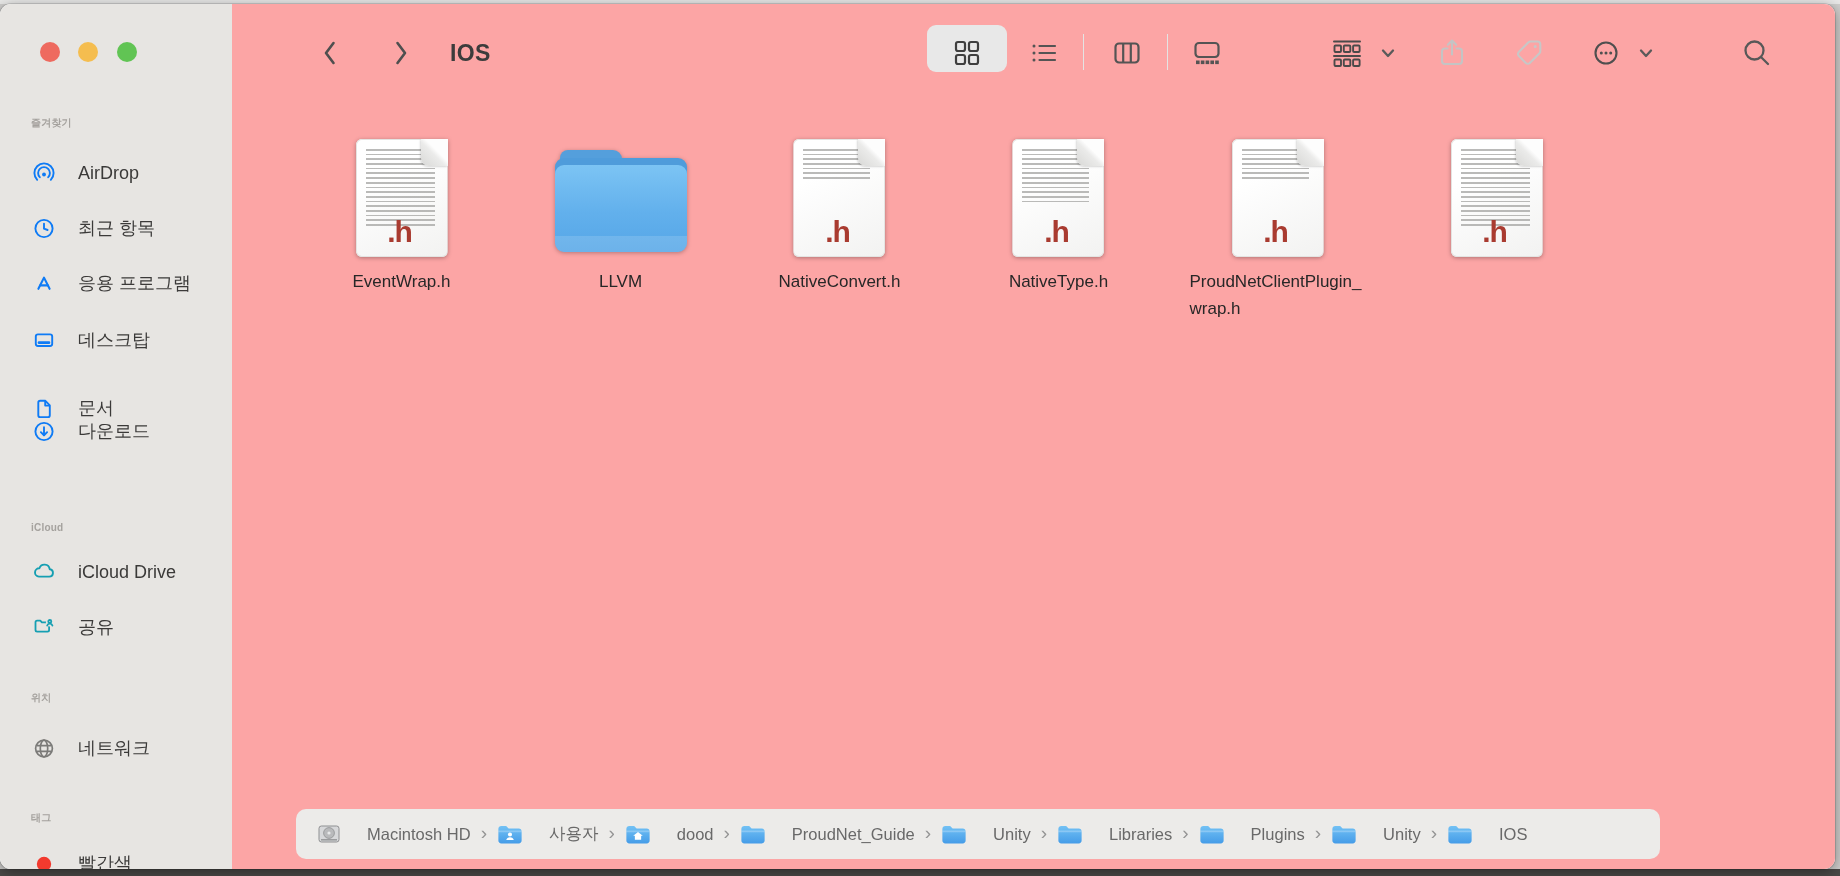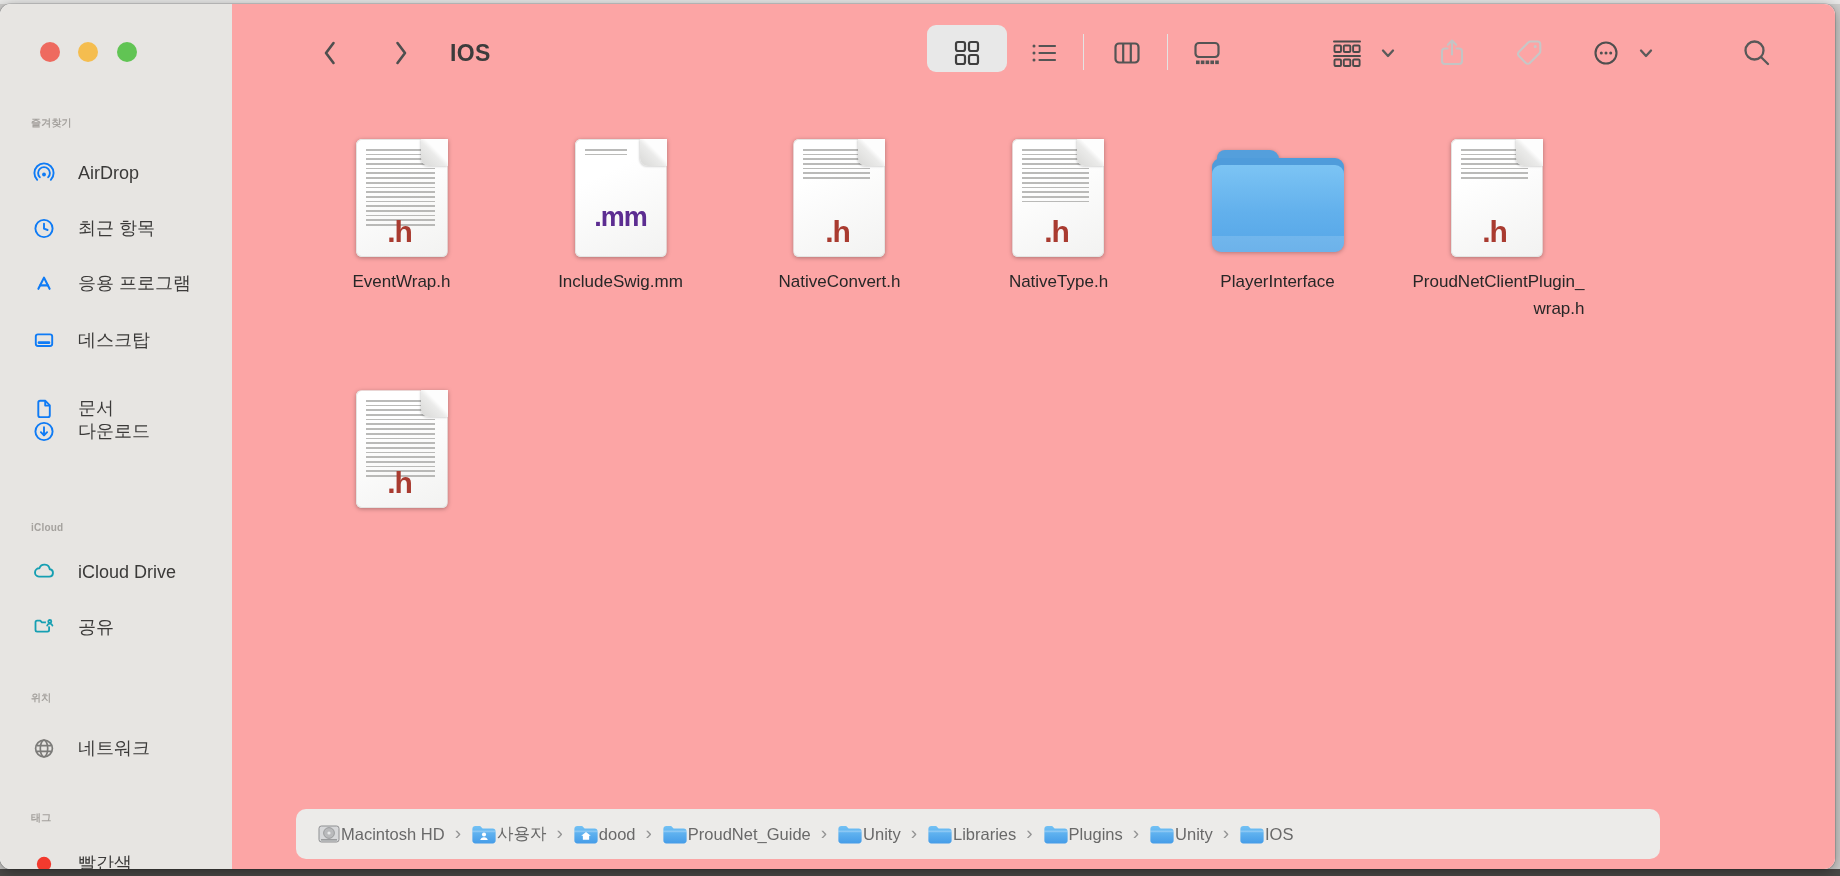--- a/index.html
+++ b/index.html
@@ -27,21 +27,21 @@
   
   .main{position:absolute;left:232px;top:0;right:0;bottom:0;background:#fca5a5}
   .navbtn,.tbicon{position:absolute;transform:translate(-50%,-50%);top:49px;display:flex;align-items:center;justify-content:center}
   .title{position:absolute;left:218px;top:36px;font-size:23px;font-weight:700;color:#3c3c3c;letter-spacing:.3px}
   .viewpill{position:absolute;left:695px;top:21px;width:80px;height:47px;background:#e8e8e8;border-radius:9px}
   .vsep{position:absolute;top:30px;width:1px;height:36px;background:#e4e4e4}
   
   .files{position:absolute;left:60px;top:129px;width:1330px;display:grid;grid-template-columns:repeat(6,219px);row-gap:62px;justify-items:center}
   .file{display:flex;flex-direction:column;align-items:center}
   .iconbox{height:124px;display:flex;align-items:flex-end;justify-content:center}
-  .filename{margin-top:11px;font-size:17px;color:#272727;text-align:right;max-width:176px;line-height:1.6;word-break:break-all}
+  .filename{margin-top:11px;font-size:17px;color:#272727;text-align:left;max-width:176px;line-height:1.6;word-break:break-all}
   .doc{position:relative;width:92px;height:118px;filter:drop-shadow(0 1.5px 2px rgba(0,0,0,.3))}
   .doc .page{position:absolute;inset:0;border-radius:6px;background:linear-gradient(155deg,#ffffff 30%,#f2f2f1);
     box-shadow:inset 0 0 0 1px #e4e4e2;clip-path:polygon(0 0,65px 0,92px 27px,92px 118px,0 118px)}
   .doc .fold{position:absolute;top:0;right:0;width:27px;height:27px;border-radius:0 0 0 8px;
     background:linear-gradient(to bottom left,#fdfdfd 42%,#ebebea 55%,#d8d8d6);box-shadow:-1px 1px 2px rgba(0,0,0,.15)}
   .codelines{position:absolute;left:10px;right:15px;top:10px;opacity:.8;
     background:repeating-linear-gradient(to bottom,#a9a9a7 0 1.6px,transparent 1.6px 4.7px)}
   .lines-tall{height:80px;right:13px}
   .lines-mid{height:54px}
   .lines-short{height:30px}
@@ -51,21 +51,21 @@
   .ext-mm{color:#5c2d91;font-size:27px;bottom:24px;right:0}
   .bigfolder{position:relative;width:132px;height:102px;margin-bottom:5px;filter:drop-shadow(0 1.5px 2px rgba(0,0,0,.28))}
   .bigfolder .tab{position:absolute;top:0;left:5px;width:62px;height:24px;border-radius:8px 9px 0 0;background:#549fdc}
   .bigfolder .back{position:absolute;top:8px;left:0;right:0;height:30px;border-radius:9px;background:#4f9cdb}
   .bigfolder .body{position:absolute;top:15px;left:0;right:0;bottom:0;border-radius:9px;
     background:linear-gradient(#7cc4f4 0%,#62b0ec 55%,#55a6e7 100%)}
   .bigfolder .body::after{content:"";position:absolute;left:0;right:0;bottom:0;height:16px;border-radius:0 0 9px 9px;background:rgba(255,255,255,.14)}
   
   .pathbar{position:absolute;left:64px;top:805px;width:1364px;height:50px;background:#ecebe9;border-radius:10px;
     display:flex;align-items:center;padding-left:21px;box-sizing:border-box}
-  .seg{display:flex;align-items:center;gap:0;cursor:default}
+  .seg{display:flex;align-items:center;gap:26px;cursor:default}
   .seg .plabel{font-size:16.5px;color:#696969;white-space:nowrap}
   .pchev{font-size:19px;color:#949494;margin:0 10px 2px 10px}
   svg{display:block}
 </style>
 </head>
 <body>
 
 <svg width="0" height="0" style="position:absolute">
   <defs>
     <linearGradient id="gradFolder" x1="0" y1="0" x2="0" y2="1">
@@ -317,32 +317,31 @@
           <div class="doc">
             <div class="page"></div>
               <div class="codelines lines-tall"></div>
             <div class="ext ext-h">.h</div>
             <div class="fold"></div>
           </div>
         </div>
         <div class="filename">EventWrap.h</div>
       </div>
 
-      <div class="file">
-        <div class="iconbox">
-          <div class="doc">
-            <div class="page"></div>
-              <div class="codelines lines-tiny"></div>
-            <div class="ext ext-mm">.mm</div>
-            <div class="fold"></div>
-          </div>
-        </div>
-        <div class="filename">IncludeSwig.mm</div>
-      </div>
-
+
+      <div class="file">
+        <div class="iconbox">
+          <div class="bigfolder">
+            <div class="tab"></div>
+              <div class="back"></div>
+              <div class="body"></div>
+          </div>
+        </div>
+        <div class="filename">LLVM</div>
+      </div>
 
       <div class="file">
         <div class="iconbox">
           <div class="doc">
             <div class="page"></div>
               <div class="codelines lines-short"></div>
             <div class="ext ext-h">.h</div>
             <div class="fold"></div>
           </div>
         </div>
@@ -354,30 +353,20 @@
           <div class="doc">
             <div class="page"></div>
               <div class="codelines lines-mid"></div>
             <div class="ext ext-h">.h</div>
             <div class="fold"></div>
           </div>
         </div>
         <div class="filename">NativeType.h</div>
       </div>
 
-      <div class="file">
-        <div class="iconbox">
-          <div class="bigfolder">
-            <div class="tab"></div>
-              <div class="back"></div>
-              <div class="body"></div>
-          </div>
-        </div>
-        <div class="filename">PlayerInterface</div>
-      </div>
 
       <div class="file">
         <div class="iconbox">
           <div class="doc">
             <div class="page"></div>
               <div class="codelines lines-short"></div>
             <div class="ext ext-h">.h</div>
             <div class="fold"></div>
           </div>
         </div>

